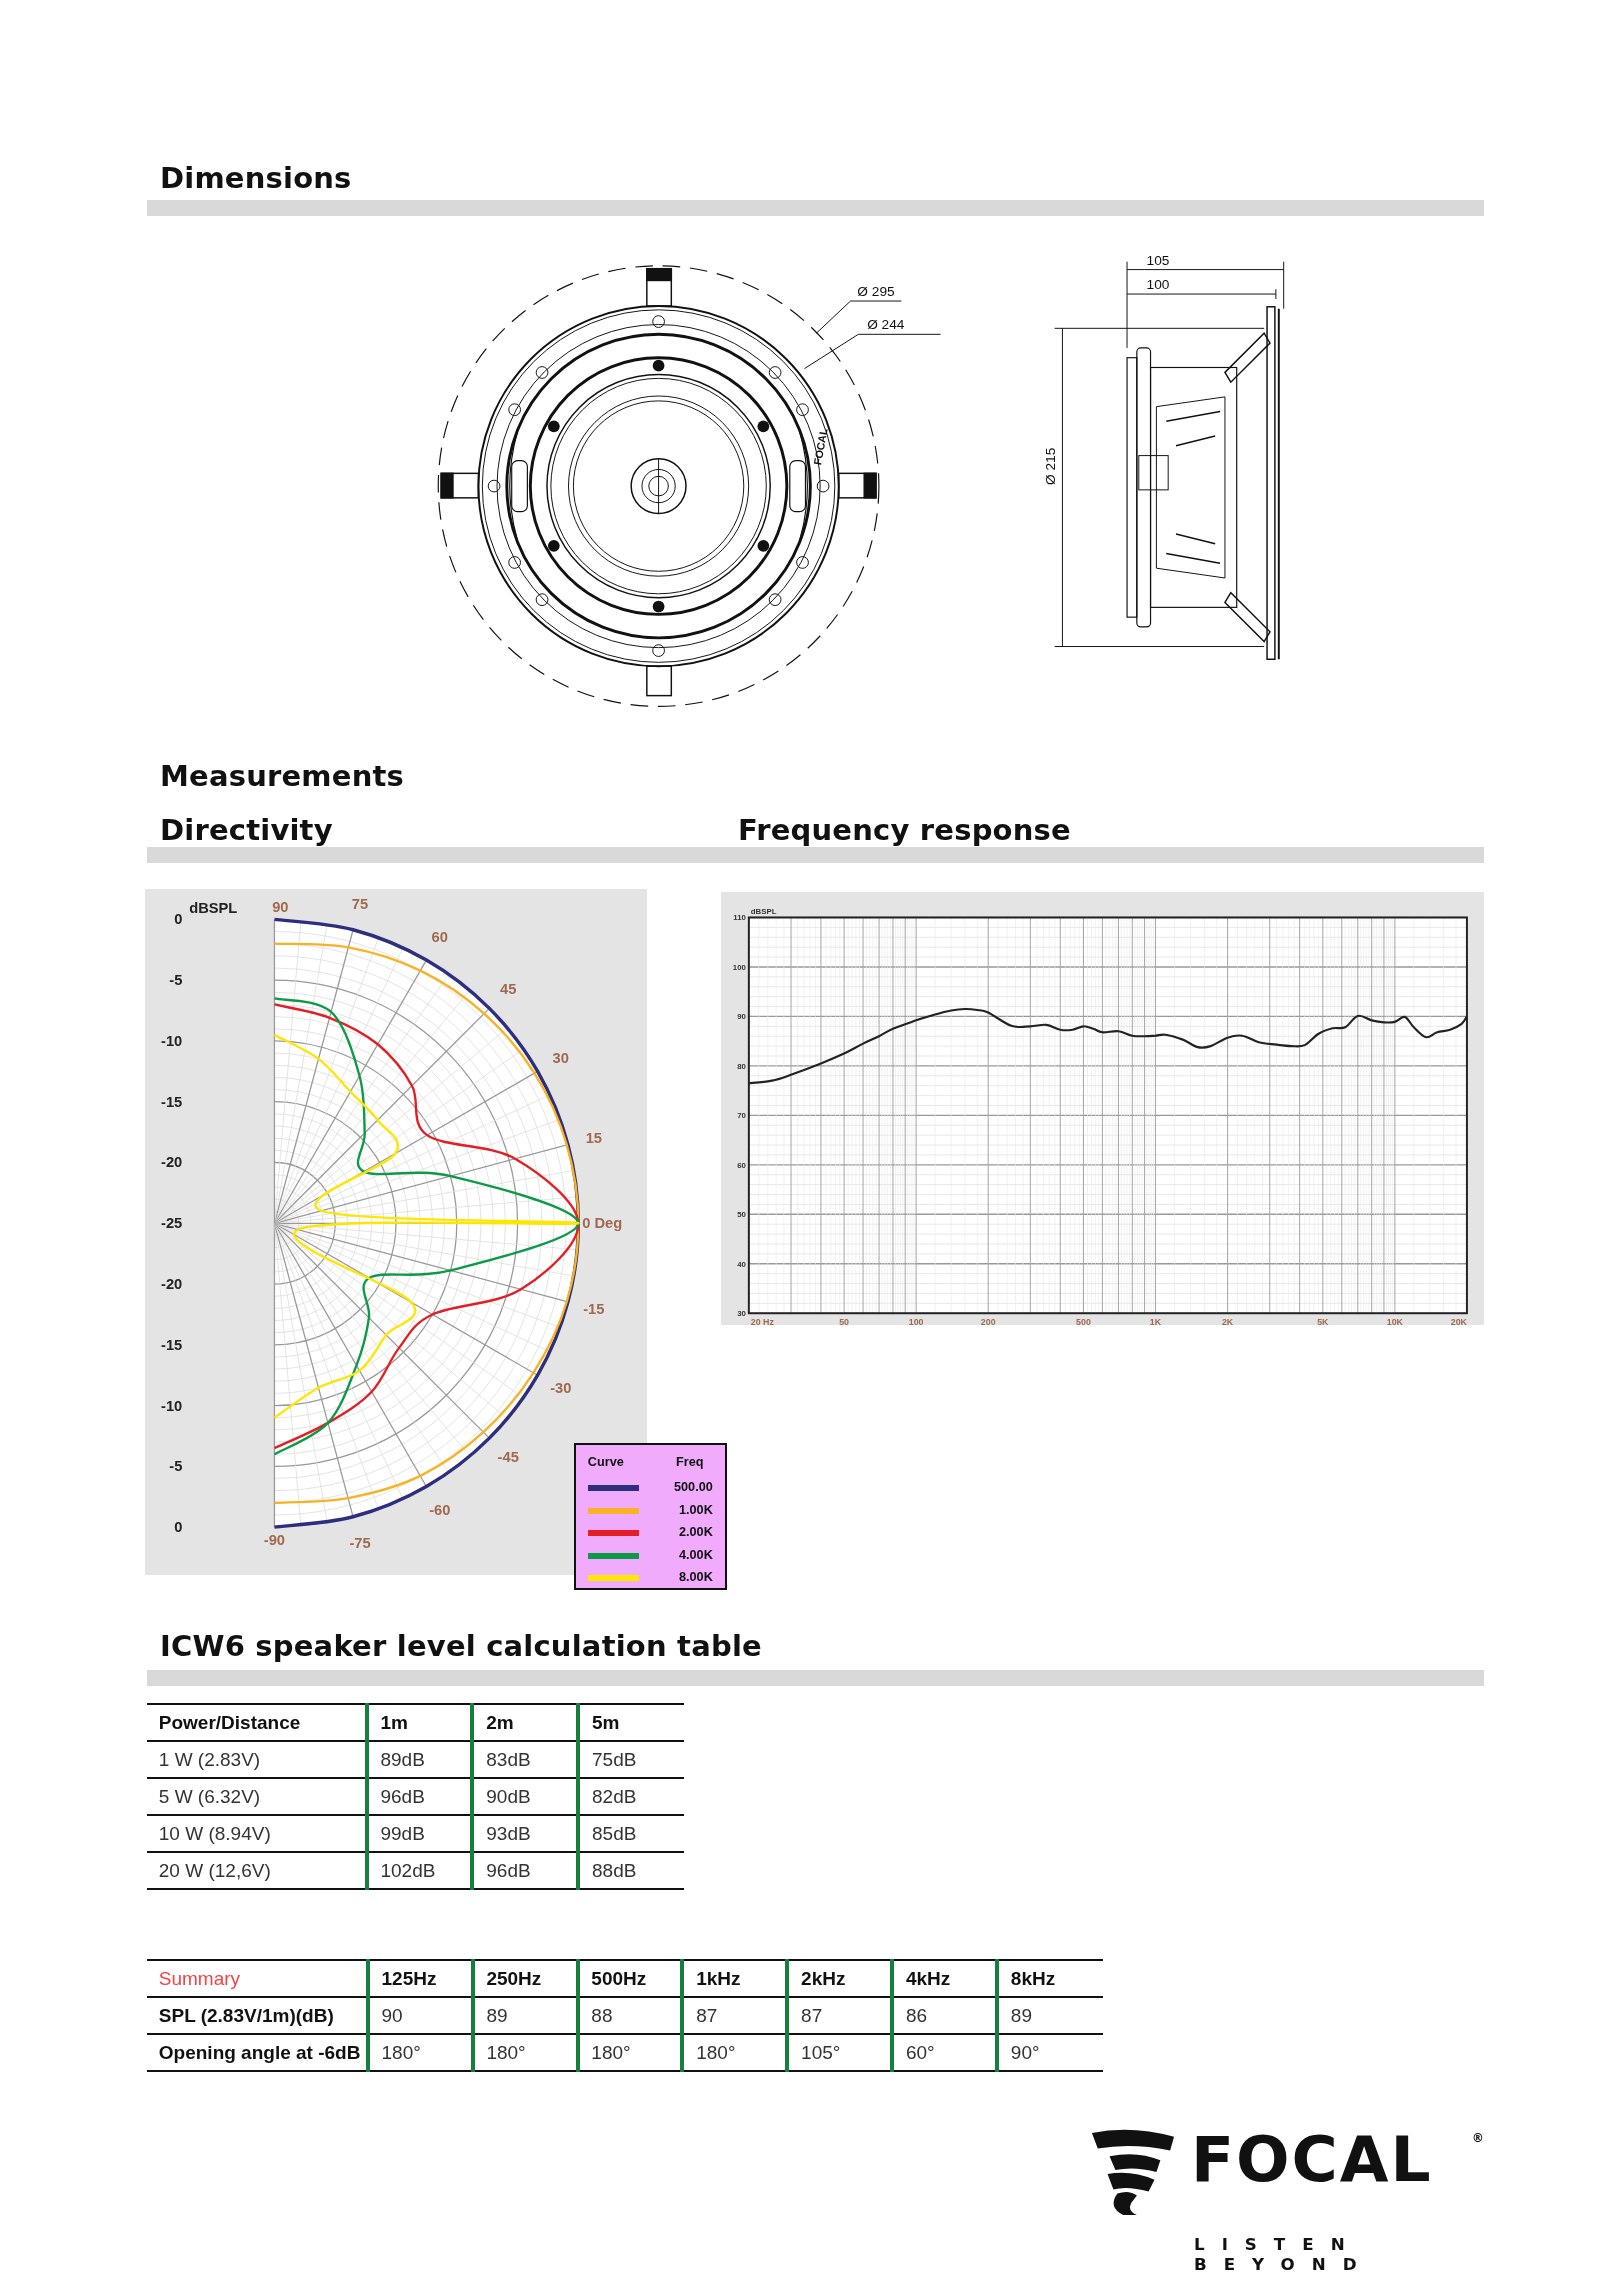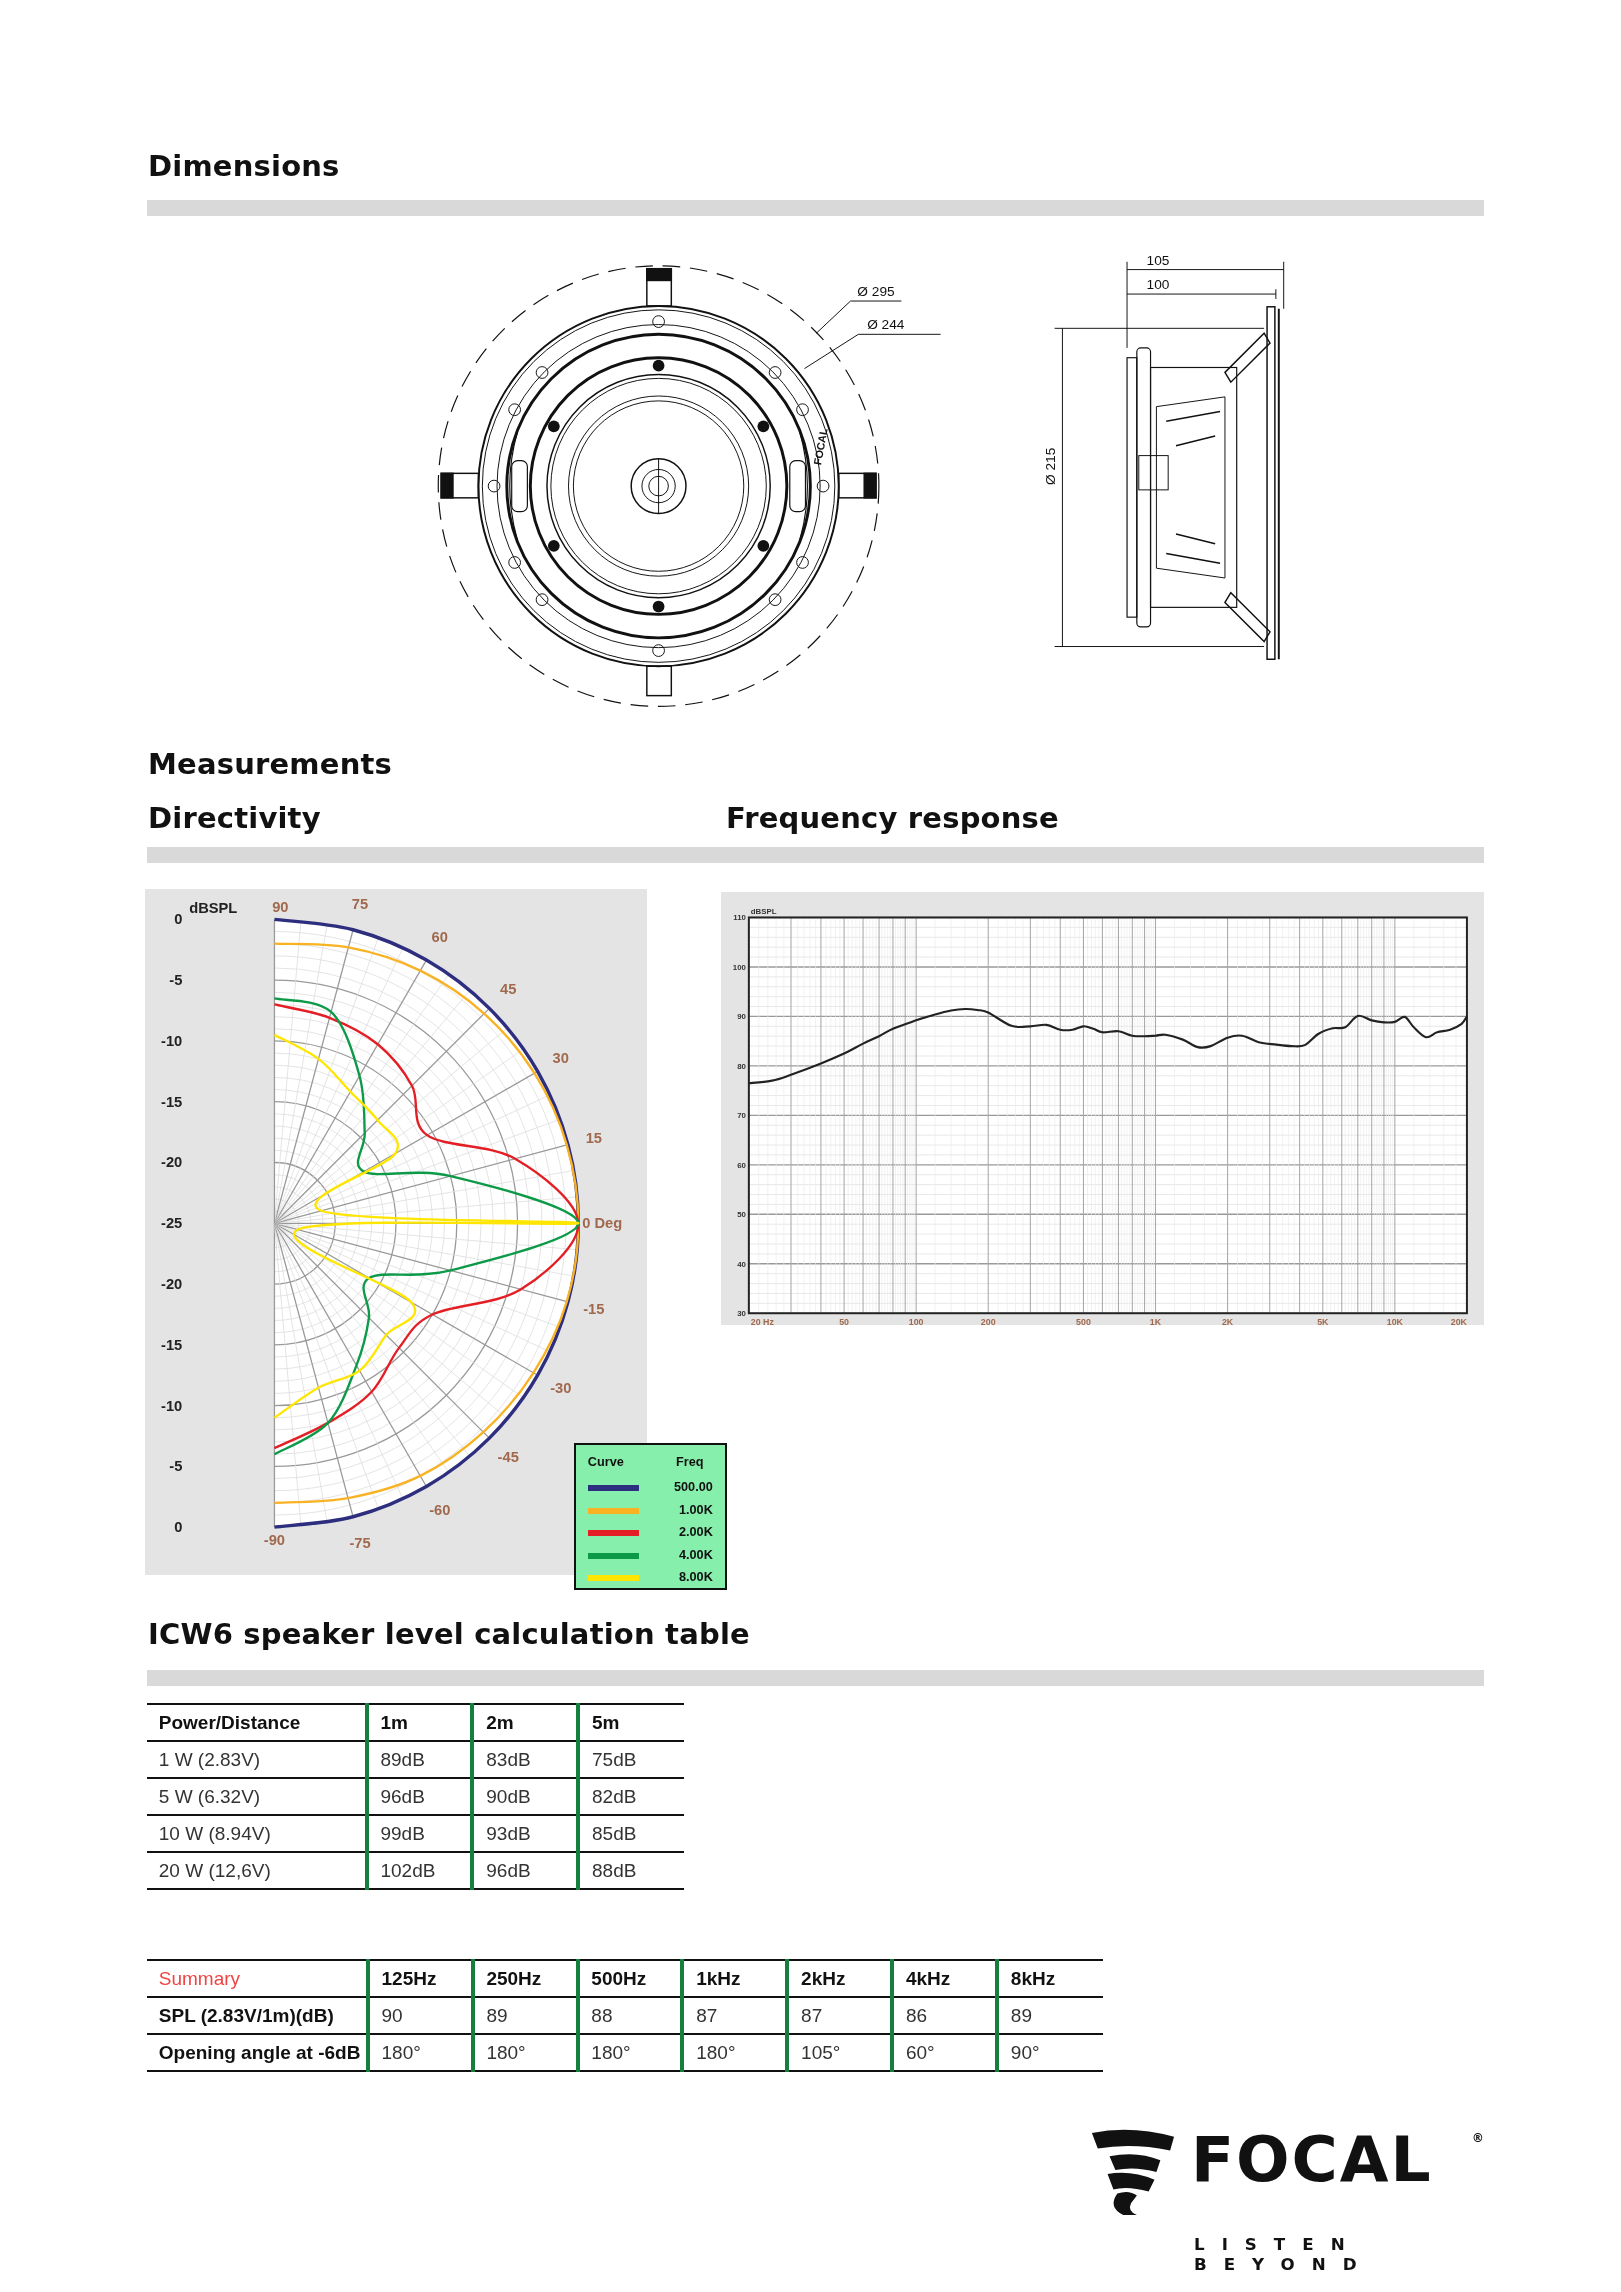--- a/index.html
+++ b/index.html
@@ -1,17 +1,17 @@
 <!DOCTYPE html>
 <html><head>
 <meta charset="utf-8">
 <style>
   html,body{margin:0;padding:0;background:#fff;}
   body{width:1621px;height:2293px;position:relative;overflow:hidden;font-family:"DejaVu Sans",sans-serif;color:#111;}
-  .h{position:absolute;font-family:"DejaVu Sans",sans-serif;font-weight:bold;font-size:29px;letter-spacing:0.2px;margin:0;}
+  .h{position:absolute;font-family:"DejaVu Sans",sans-serif;font-weight:bold;font-size:29px;letter-spacing:0.2px;margin:12px;}
   .bar{position:absolute;left:147px;width:1337px;height:15.7px;background:#d9d9d9;}
   svg{position:absolute;}
   .panel{position:absolute;background:#e4e4e4;}
   table.t{position:absolute;border-collapse:collapse;font-family:"Liberation Sans",sans-serif;font-size:19px;}
   table.t td{height:35px;padding:0 0 0 11.8px;border-left:4px solid #15803d;font-weight:300;color:#333;}
   table.t td:first-child{border-left:none;}
   table.t tr.head td{font-weight:bold;color:#111;border-top:2.9px solid #111;}
   table.t tr td{border-bottom:2px solid #111;}
   table.t tr.bold-row td:first-child{font-weight:bold;color:#111;}
   .logo{position:absolute;}
@@ -206,21 +206,21 @@
     <text x="457.7874626907769" y="258.7055124678218" text-anchor="middle" font-size="15" font-weight="bold" fill="#a0694e" font-family="Liberation Sans, sans-serif">15</text>
     <text x="446" y="346" text-anchor="start" font-size="15" font-weight="bold" fill="#a0694e" font-family="Liberation Sans, sans-serif">0 Deg</text>
     <text x="457.7874626907769" y="433.2944875321782" text-anchor="middle" font-size="15" font-weight="bold" fill="#a0694e" font-family="Liberation Sans, sans-serif">-15</text>
     <text x="424.0930481884155" y="514.64" text-anchor="middle" font-size="15" font-weight="bold" fill="#a0694e" font-family="Liberation Sans, sans-serif">-30</text>
     <text x="370.4929751585987" y="584.4929751585987" text-anchor="middle" font-size="15" font-weight="bold" fill="#a0694e" font-family="Liberation Sans, sans-serif">-45</text>
     <text x="300.64" y="638.0930481884154" text-anchor="middle" font-size="15" font-weight="bold" fill="#a0694e" font-family="Liberation Sans, sans-serif">-60</text>
     <text x="219.2944875321782" y="671.7874626907769" text-anchor="middle" font-size="15" font-weight="bold" fill="#a0694e" font-family="Liberation Sans, sans-serif">-75</text>
     <text x="132" y="669" text-anchor="middle" font-size="15" font-weight="bold" fill="#a0694e" font-family="Liberation Sans, sans-serif">-90</text>
   </svg>
 
-<div style="position:absolute;left:574px;top:1443px;width:149px;height:143px;background:#86efac;border:2px solid #111;">
+<div style="position:absolute;left:574px;top:1443px;width:149px;height:143px;background:#f0abfc;border:2px solid #111;">
   <div style="position:absolute;left:11.8px;top:9.8px;font:bold 12.7px 'Liberation Sans',sans-serif;">Curve</div>
   <div style="position:absolute;left:100px;top:9.8px;font:bold 12.7px 'Liberation Sans',sans-serif;">Freq</div>
   <div id="legend-items">
       <div style="position: absolute; left: 9.8px; top: 36px; width: 127px; height: 15.7px;">
         <span style="position: absolute; left: 2px; top: 3.9px; width: 51px; height: 5.9px; background: rgb(46, 46, 126);"></span>
         <span style="position: absolute; right: 0px; top: -1px; font: bold 12.7px &quot;Liberation Sans&quot;, sans-serif;">500.00</span>
       </div>
       <div style="position: absolute; left: 9.8px; top: 59px; width: 127px; height: 15.7px;">
         <span style="position: absolute; left: 2px; top: 3.9px; width: 51px; height: 5.9px; background: rgb(249, 178, 35);"></span>
         <span style="position: absolute; right: 0px; top: -1px; font: bold 12.7px &quot;Liberation Sans&quot;, sans-serif;">1.00K</span>

